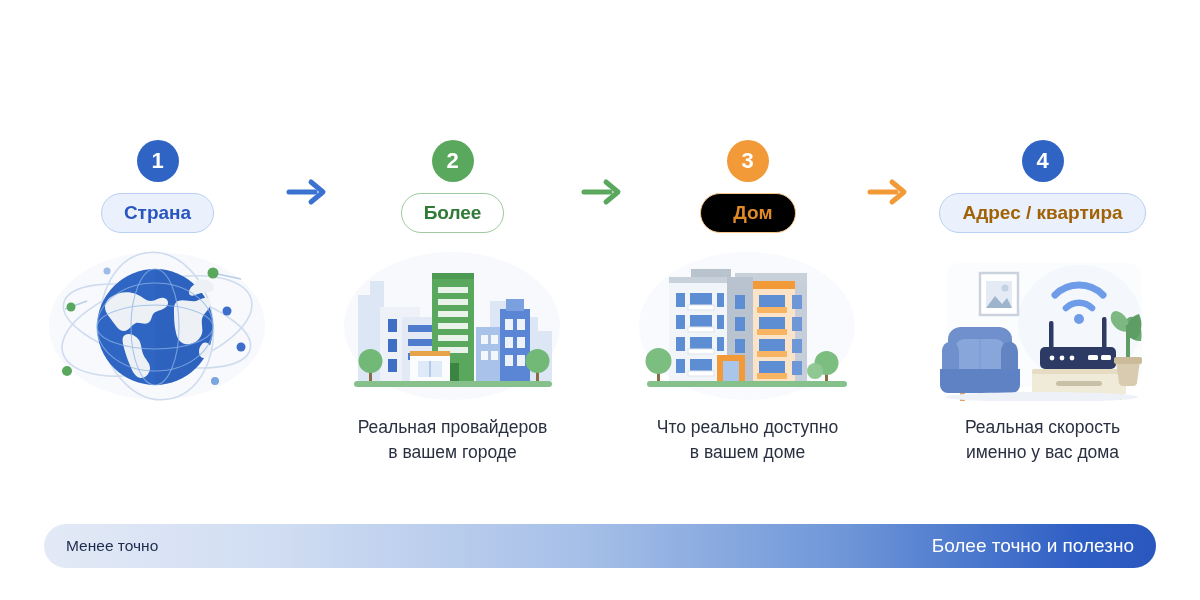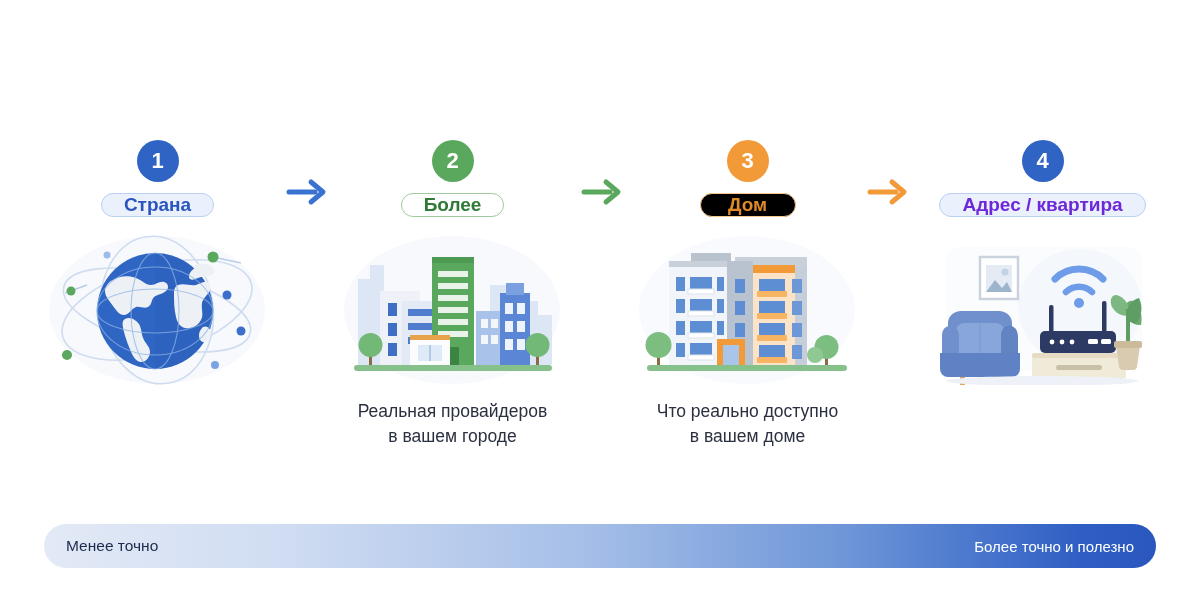--- a/index.html
+++ b/index.html
@@ -66,38 +66,38 @@
     font-size: 22px;
     font-weight: bold;
     display: flex;
     align-items: center;
     justify-content: center;
     line-height: 1;
   }
   .pill {
     margin-top: 11px;
     min-width: 96px;
-    padding: 0 22px;
+    padding: 8px 22px;
     border-radius: 22px;
     font-size: 19px;
     font-weight: bold;
-    text-align: center;
+    text-align: right;
     white-space: nowrap;
     box-sizing: border-box;
   }
 
   
   .s1 .badge { background: #2f63c4; }
   .s1 .pill  { background: #eaf1fd; border: 1.5px solid #b9d0f2; color: #2a55c0; }
   .s2 .badge { background: #5aa85e; }
   .s2 .pill  { background: #ffffff; border: 1.5px solid #9ecb9f; color: #2e7a36; }
   .s3 .badge { background: #f29a38; }
   .s3 .pill  { background: #000000; border: 1.5px solid #f6c68b; color: #e08a27; }
   .s4 .badge { background: #2f63c4; }
-  .s4 .pill  { background: #eaf1fd; border: 1.5px solid #b9d0f2; color: #6d28d9; }
+  .s4 .pill  { background: #eaf1fd; border: 1.5px solid #b9d0f2; color: #a16207; }
 
   
   .art-wrap {
     margin-top: 18px;
     width: 225px;
     height: 150px;
     position: relative;
     display: flex;
     align-items: center;
     justify-content: center;
@@ -140,21 +140,21 @@
     justify-content: space-between;
     padding: 0 22px;
     box-sizing: border-box;
     gap: 12px;
   }
   .scale-left {
     font-size: 15.5px;
     color: #1d2a4d;
   }
   .scale-right {
-    font-size: 15px;
+    font-size: 19px;
     color: #ffffff;
   }
 </style>
 </head>
 <body>
 
 <div class="page">
 
 
   <div class="steps">
@@ -421,20 +421,22 @@
           <path d="M203 66c7 4 10 14 8 24-8 1-15-6-16-14-1-6 3-11 8-10z" fill="#6aaa6e"></path>
           <path d="M186 60c8 1 14 10 14 20-8 3-17-3-19-11-1-5 1-9 5-9z" fill="#7db882"></path>
           <path d="M206 88c6-6 7-17 3-25-8 2-13 10-12 18 0 4 4 8 9 7z" fill="#5e9e64"></path>
           <path d="M196 74v38h4V74z" fill="#5e9e64"></path>
           <path d="M186 110h24l-3 22a4 4 0 0 1-4 3h-10a4 4 0 0 1-4-3z" fill="#d9cbb0"></path>
           <rect x="184" y="106" width="28" height="7" rx="2" fill="#cbbb9b"></rect>
 
           <ellipse cx="112" cy="146" rx="96" ry="5" fill="#eef2f8"></ellipse>
         </svg>
       </div>
+      <div class="caption">Реальная скорость
+именно у вас дома</div>
     </div>
   </div>
 
   <div class="arrow arrow-1">
     <svg width="46" height="34" viewBox="0 0 46 34">
       <line x1="4" y1="17" x2="30" y2="17" stroke="#3b72d1" stroke-width="5" stroke-linecap="round"></line>
       <polyline points="26,7 38,17 26,27" fill="none" stroke="#3b72d1" stroke-width="5" stroke-linecap="round" stroke-linejoin="round"></polyline>
     </svg>
   </div>
   <div class="arrow arrow-2">

